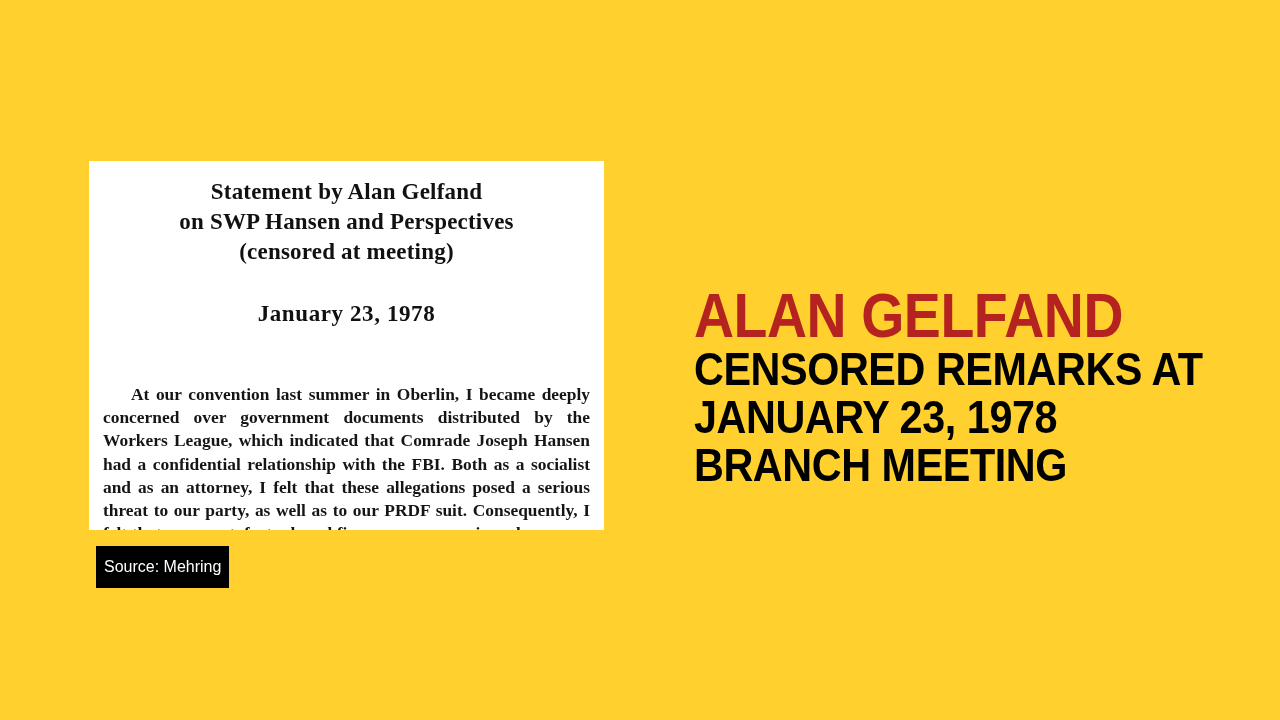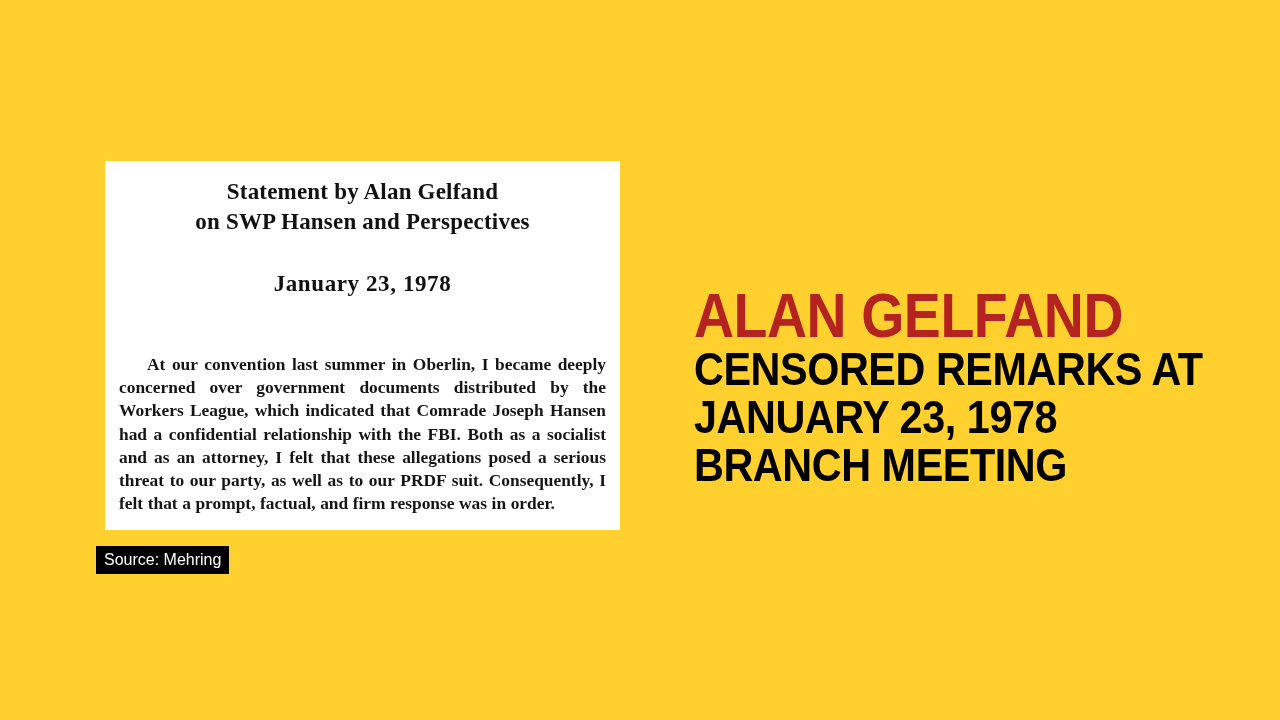--- a/index.html
+++ b/index.html
@@ -11,21 +11,21 @@
     height: 720px;
     overflow: hidden;
     background: #FFD02E;
     font-family: "Liberation Sans", sans-serif;
     position: relative;
   }
 
   
   #document-card {
     position: absolute;
-    left: 105px;
+    left: 89px;
     top: 161px;
     width: 515px;
     height: 369px;
     background: #FFFFFF;
     box-sizing: border-box;
     overflow: hidden;
   }
 
   .doc-heading {
     margin: 0;
@@ -72,21 +72,21 @@
     left: 96px;
     top: 546px;
     height: 26px;
     display: flex;
     align-items: center;
     background: #000000;
     color: #FFFFFF;
     font-family: "Liberation Sans", sans-serif;
     font-size: 16px;
     line-height: 1;
-    padding: 1px 8px;
+    padding: 8px 8px;
     white-space: nowrap;
   }
 
   
   #title-block {
     position: absolute;
     left: 694px;
     top: 286px;
     width: 480px;
   }
@@ -112,20 +112,21 @@
   }
 </style>
 </head>
 <body>
 
 <div id="document-card">
 
   <div id="doc-heading-block">
     <p class="doc-heading">Statement by Alan Gelfand</p>
     <p class="doc-heading">on SWP Hansen and Perspectives</p>
+    <p class="doc-heading">(censored at meeting)</p>
   </div>
 
   <p id="doc-date">January 23, 1978</p>
 
   <p id="doc-body">At our convention last summer in Oberlin, I became deeply concerned over government documents distributed by the Workers League, which indicated that Comrade Joseph Hansen had a confidential relationship with the FBI. Both as a socialist and as an attorney, I felt that these allegations posed a serious threat to our party, as well as to our PRDF suit. Consequently, I felt that a prompt, factual, and firm response was in order.</p>
 
 </div>
 
 <div id="source-badge">
   <span>Source: Mehring</span>

